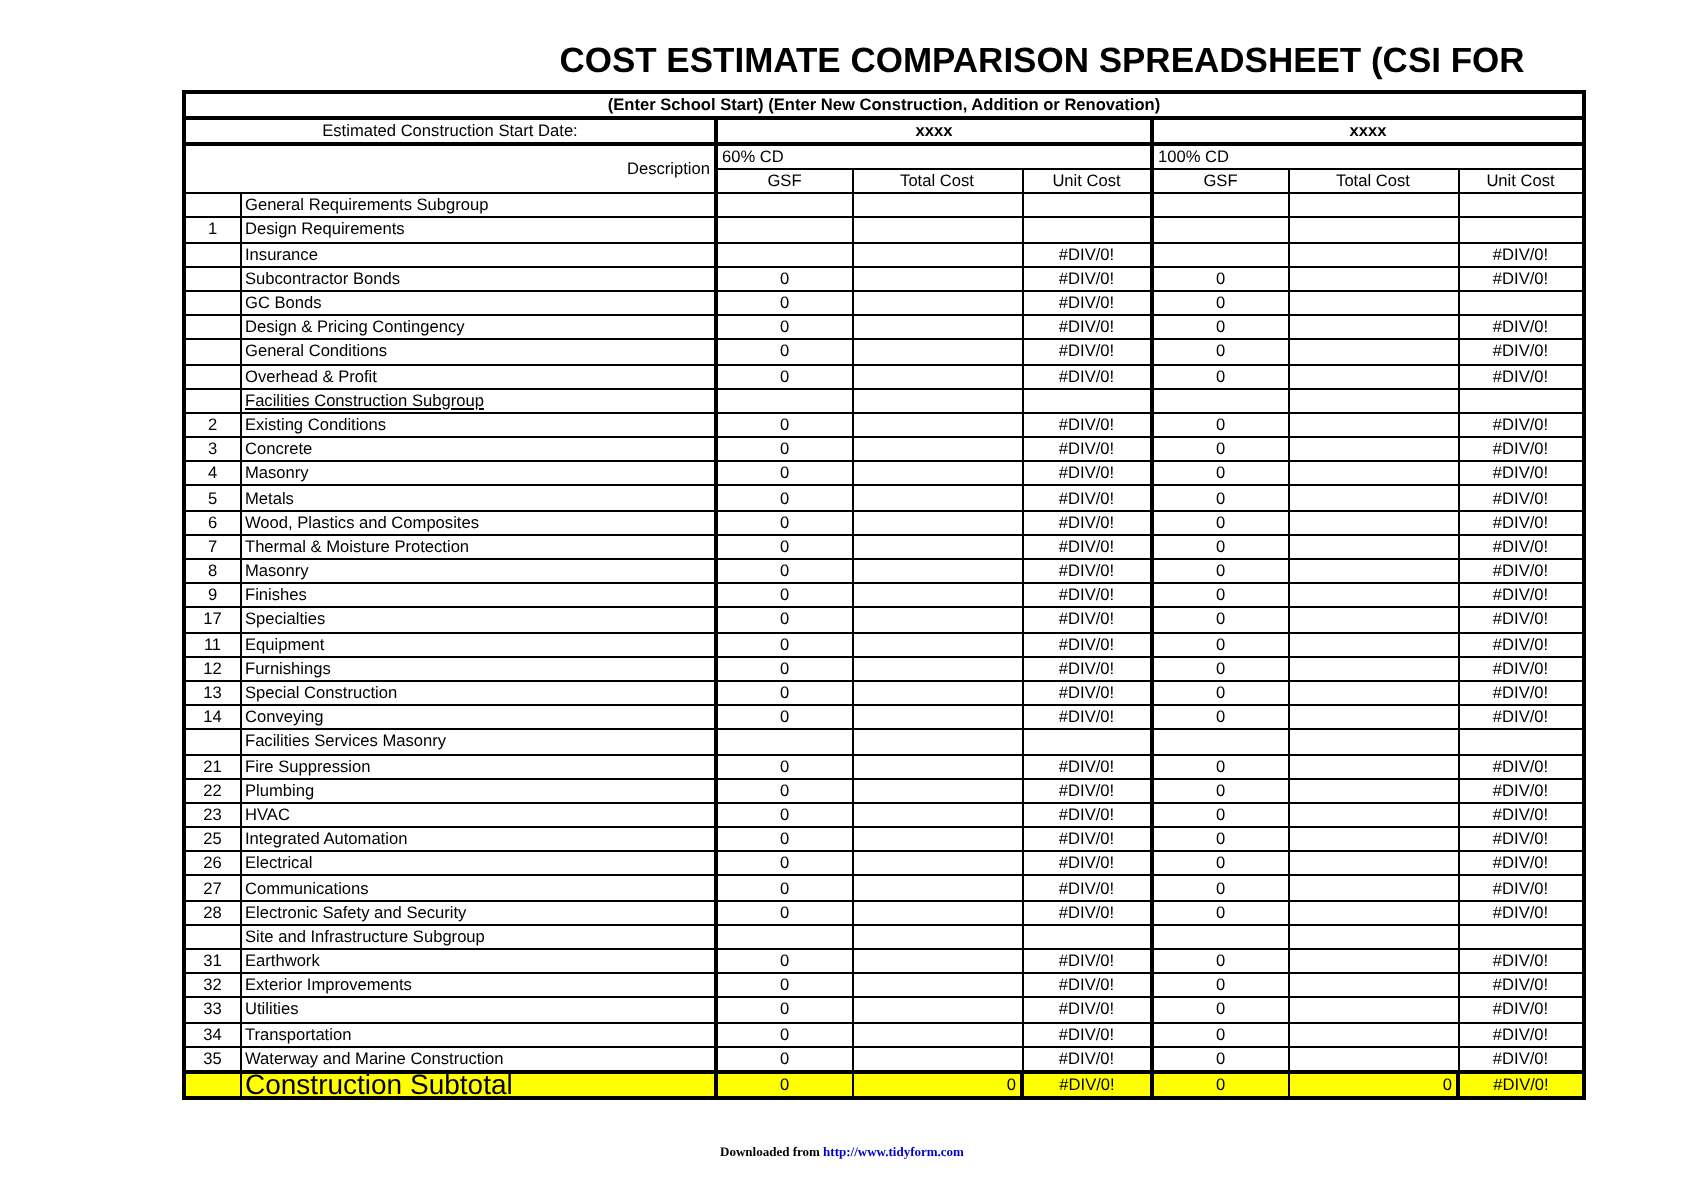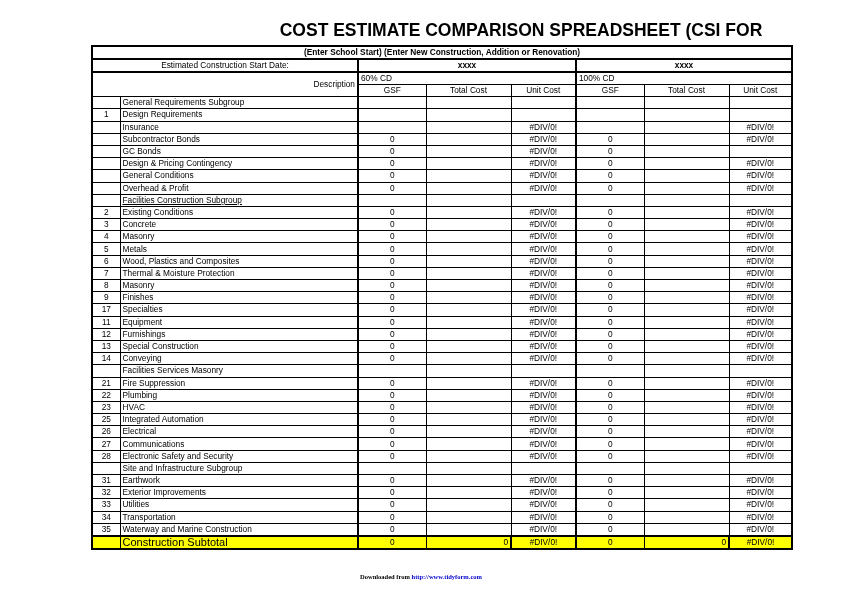--- a/index.html
+++ b/index.html
@@ -88,21 +88,21 @@
     height: 17px;
   }
 
   .grp-label { font-size: 8.6px; text-align: left; padding-left: 1px; margin-top: 18px; }
   .num { text-align: center; font-size: 8.3px; }
   .item-label { font-size: 8.3px; text-align: left; padding-left: 5px; }
   .ctr { text-align: center; }
   .rgt { text-align: right; padding-right: 3px; }
 
   .yellow td { background: #FFFF00; }
-  .yellow .item-label { font-size: 11px; }
+  .yellow .item-label { font-size: 14px; }
   .yellow td { height: 15px; font-size: 9px; }
 
   .footer {
     position: absolute;
     top: 573px; left: 0; width: 842px;
     text-align: center;
     font-size: 6.5px;
     font-weight: bold;
     font-family: "Liberation Serif", serif;
     color: #000;

